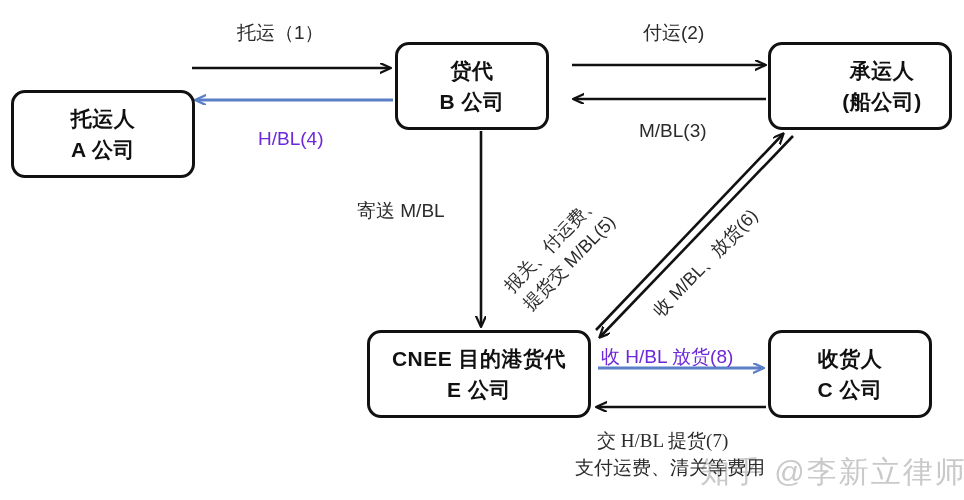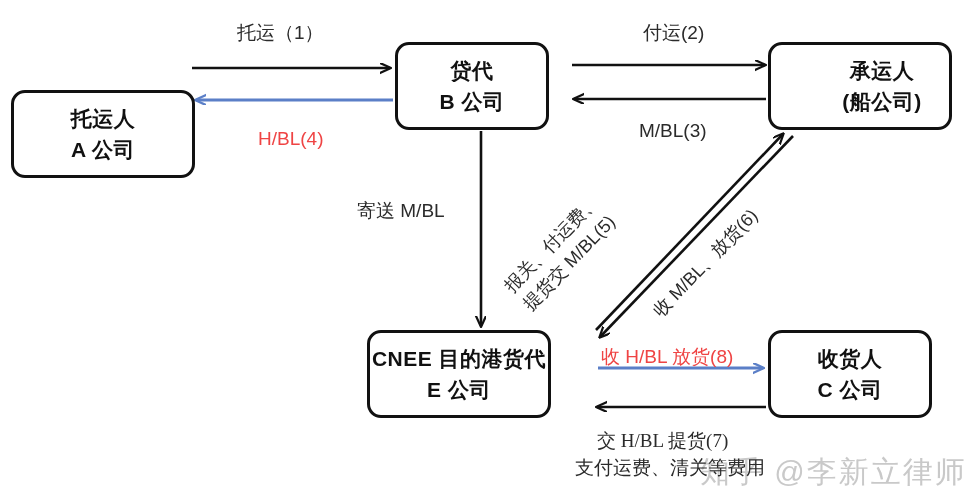--- a/index.html
+++ b/index.html
@@ -36,21 +36,21 @@
   }
   .node .line2 { font-size: 21px; }
 
   .lbl {
     position: absolute;
     color: #2b2b2b;
     font-size: 19px;
     white-space: nowrap;
     z-index: 6;
   }
-  .lbl.blue { color: #ef4444; }
+  .lbl.blue { color: #6d28d9; }
   .lbl.rot {
     transform-origin: left top;
     font-size: 18px;
   }
   .wm {
     position: absolute;
     color: #c9c9c9;
     font-size: 30px;
     white-space: nowrap;
     z-index: 2;
@@ -108,21 +108,21 @@
   <div class="node" style="left:395px; top:42px; width:154px; height:88px;">
     <div>贷代</div>
     <div class="line2">B 公司</div>
   </div>
 
   <div class="node" style="left:768px; top:42px; width:184px; height:88px;padding-left:44px;">
     <div>承运人</div>
     <div class="line2">(船公司)</div>
   </div>
 
-  <div class="node" style="left:367px; top:330px; width:184px; height:88px;">
+  <div class="node" style="left:367px; top:330px; width:224px; height:88px;">
     <div>CNEE 目的港货代</div>
     <div class="line2">E 公司</div>
   </div>
 
   <div class="node" style="left:768px; top:330px; width:164px; height:88px;">
     <div>收货人</div>
     <div class="line2">C 公司</div>
   </div>
 
   <div class="lbl" style="left:237px; top:20px;">托运（1）</div>

